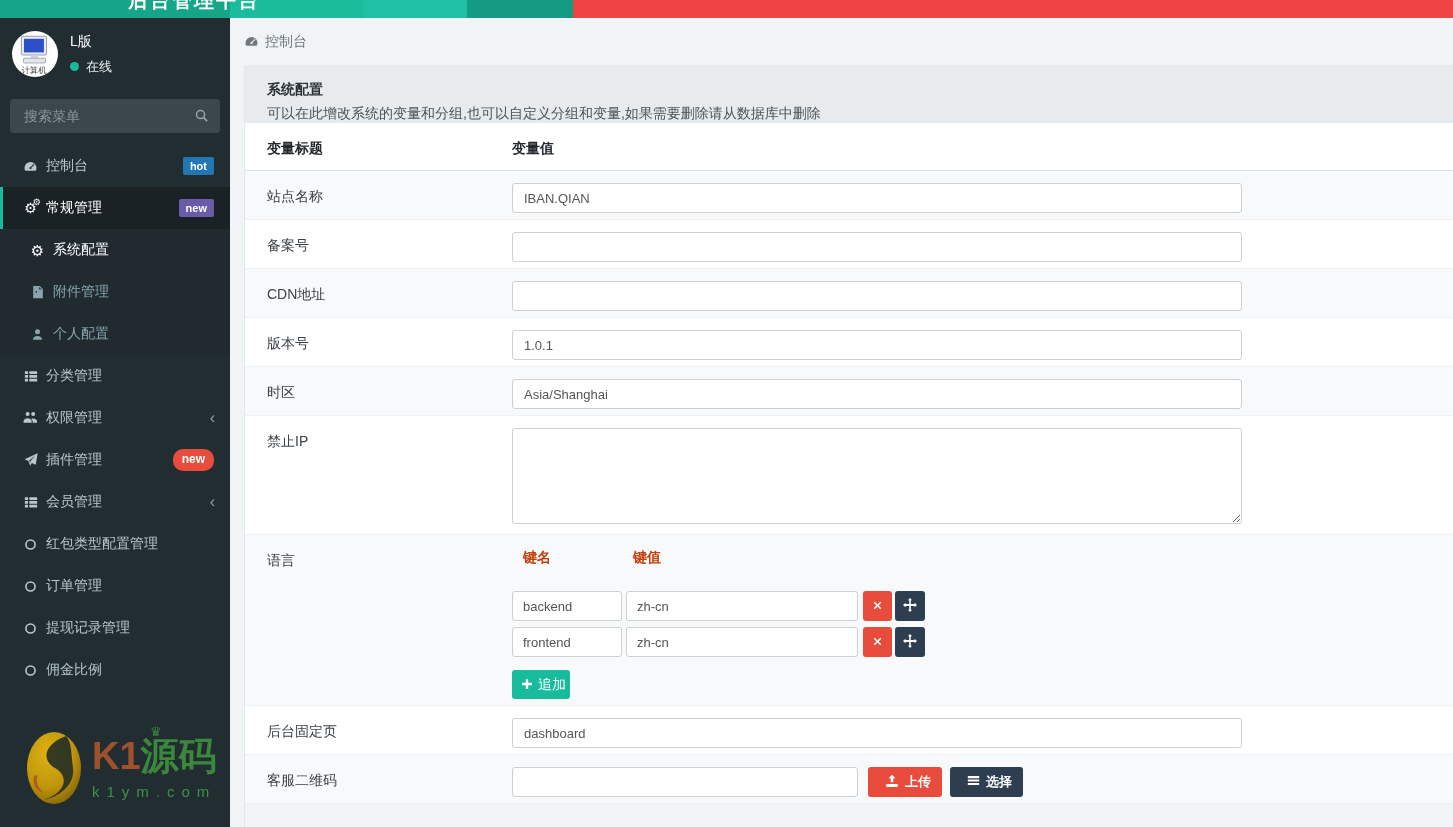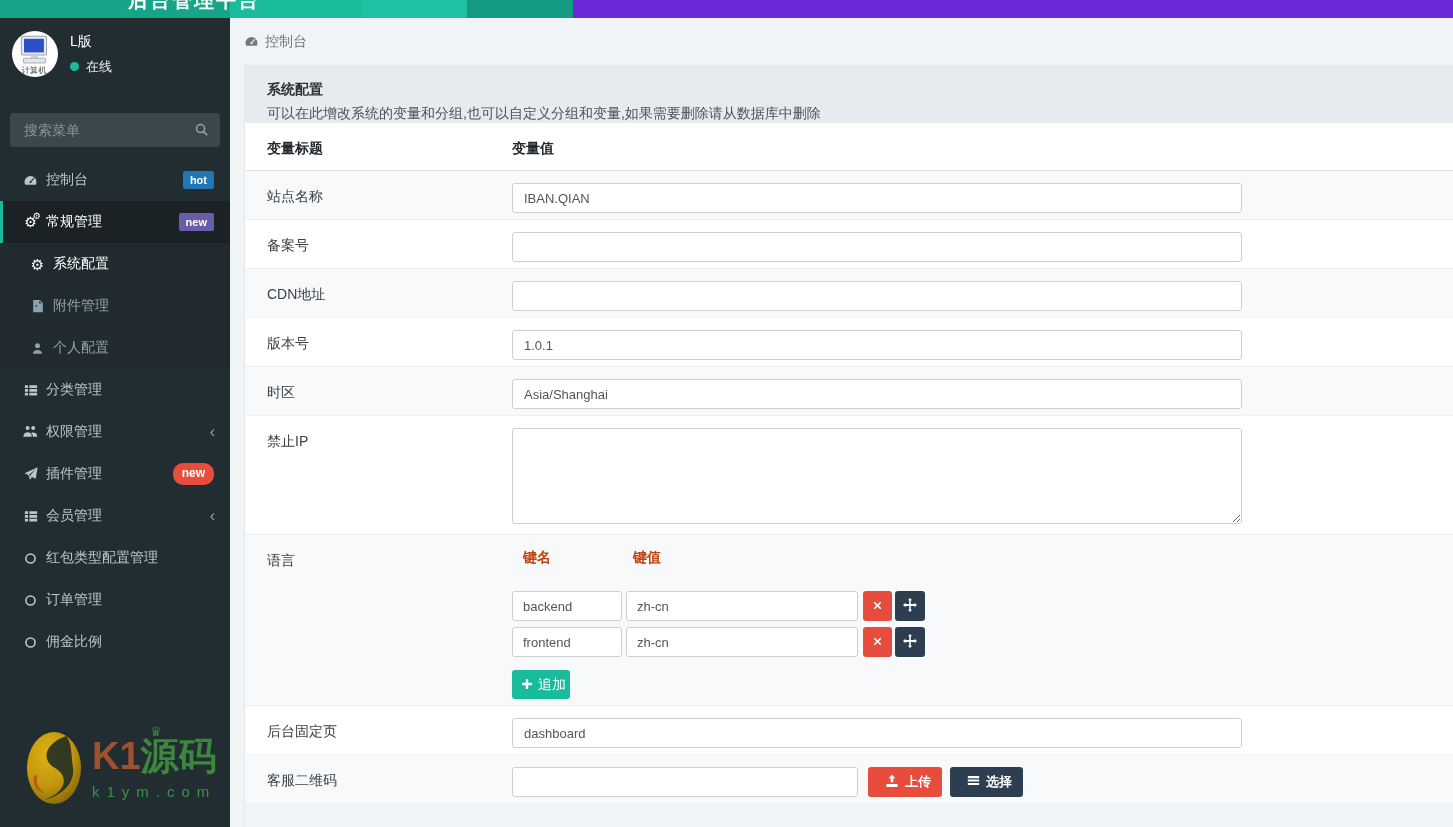--- a/index.html
+++ b/index.html
@@ -1,34 +1,34 @@
 <!DOCTYPE html>
 <html><head>
 <meta charset="utf-8">
 <style>
   * { margin:0; padding:0; box-sizing:border-box; }
   html,body { width:1453px; height:827px; overflow:hidden; background:#f0f4f7;
               font-family:"Liberation Sans","DejaVu Sans",sans-serif; }
   
-  .topbar { position:absolute; left:0; top:0; width:1453px; height:18px; background:#6d28d9; overflow:hidden; z-index:30; }
+  .topbar { position:absolute; left:0; top:0; width:1453px; height:18px; background:#ef4444; overflow:hidden; z-index:30; }
   .logo { position:absolute; left:0; top:0; width:230px; height:18px; background:#17a589; }
   .logo-text { position:absolute; left:128px; top:-13px; color:#fff; font-size:20px; font-weight:bold; letter-spacing:2px; white-space:nowrap; }
   .tseg { position:absolute; top:0; height:18px; }
   .tseg.t1 { left:230px; width:133px; background:#1abc9c; }
   .tseg.t2 { left:363px; width:104px; background:#1fc0a3; }
   .tseg.t3 { left:467px; width:106px; background:#159b83; }
   
   .sidebar { position:absolute; left:0; top:18px; width:230px; height:809px; background:#222d32; z-index:20; }
   .user-panel { display:flex; align-items:center; padding:13px 10px 12px 12px; }
   .avatar { width:46px; height:46px; border-radius:50%; background:#fff; overflow:hidden; display:flex; align-items:center; justify-content:center; flex:none;font-family:Liberation Mono, monospace; }
   .user-info { margin-left:12px; }
   .user-name { color:#fff; font-size:14px; margin-bottom:7px; }
   .user-status { color:#e8eef1; font-size:13px; display:flex; align-items:center; }
   .dot { width:9px; height:9px; border-radius:50%; background:#18bc9c; margin-right:7px; display:inline-block; }
-  .search-box { margin:24px 10px 12px 10px; position:relative; }
+  .search-box { margin:10px 10px 12px 10px; position:relative; }
   .search-box input { width:100%; height:34px; background:#3b474d; border:1px solid #3b474d; border-radius:3px;
                       color:#cfd8dc; font-size:14px; padding:0 34px 0 13px; outline:none; font-family:inherit; }
   .search-box input::placeholder { color:#8a969c; }
   .search-icon { position:absolute; right:11px; top:9px; color:#97a3a9; }
   .menu { list-style:none; margin-top:6px; }
   .mi { height:42px; display:flex; align-items:center; padding-left:22px; color:#b8c7ce; font-size:14px; position:relative; cursor:pointer; }
   .mi .ic { width:17px; margin-right:7px; display:flex; justify-content:center; align-items:center; }
   .mi .ic .gtxt { font-size:15px; line-height:1; }
   .g2 { position:relative; font-size:14px; line-height:1; }
   .g2 i { position:absolute; font-style:normal; font-size:9px; right:-4px; top:-3px; }
@@ -219,20 +219,28 @@
           </svg>
         </span>
         <span>订单管理</span>
       </li>
       <li class="mi">
         <span class="ic">
           <svg viewBox="0 0 16 16" width="13" height="13">
             <circle cx="8" cy="8" r="5.6" fill="none" stroke="currentColor" stroke-width="2"></circle>
           </svg>
         </span>
+        <span>提现记录管理</span>
+      </li>
+      <li class="mi">
+        <span class="ic">
+          <svg viewBox="0 0 16 16" width="13" height="13">
+            <circle cx="8" cy="8" r="5.6" fill="none" stroke="currentColor" stroke-width="2"></circle>
+          </svg>
+        </span>
         <span>佣金比例</span>
       </li>
     </ul>
   <div class="watermark">
     <svg width="60" height="78" viewBox="0 0 60 78">
       <defs>
         <radialGradient id="gg" cx="38%" cy="30%" r="85%">
           <stop offset="0%" stop-color="#edbd12"></stop>
             <stop offset="55%" stop-color="#cf9f0a"></stop>
             <stop offset="100%" stop-color="#7a5c05"></stop>

